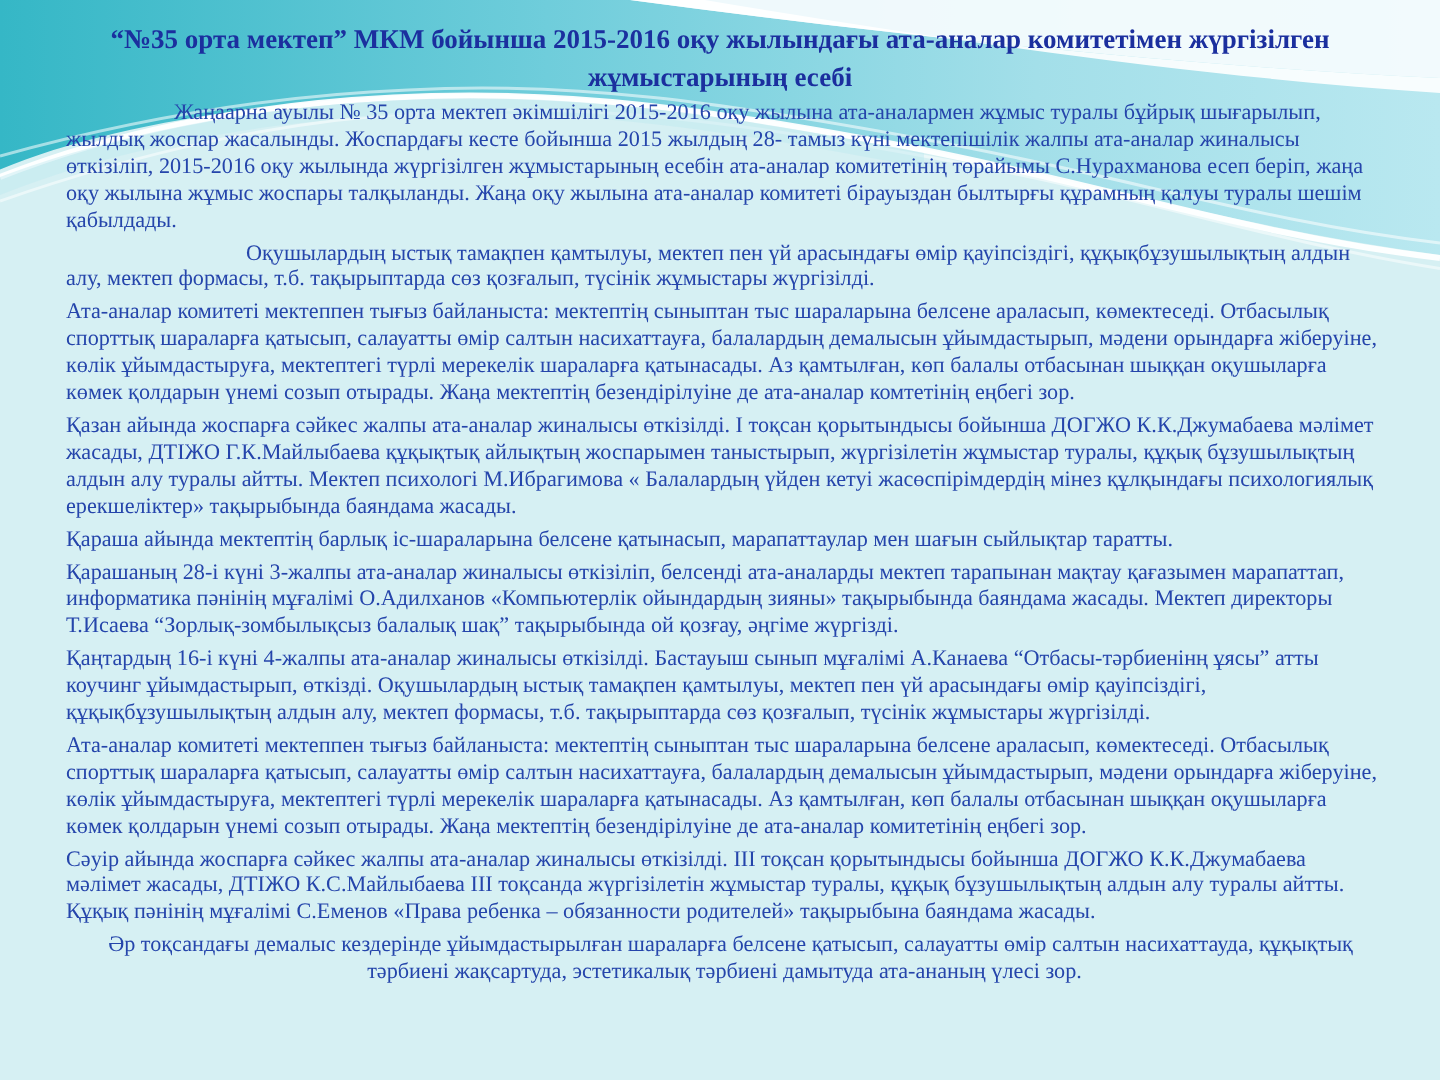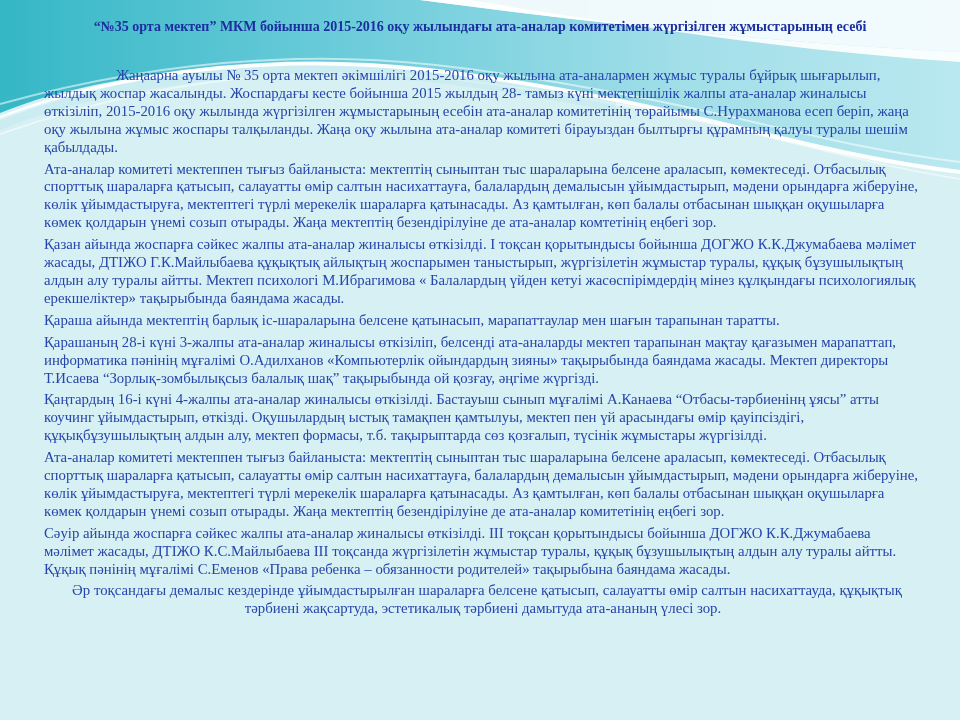--- a/index.html
+++ b/index.html
@@ -12,21 +12,21 @@
   }
   .bg-decoration {
     position:absolute; top:0; left:0; z-index:0;
   }
   .slide-title {
     position:absolute; top:14px; left:45px; width:870px;
     z-index:2;
     text-align:center;
     color:#1b2f9e;
     font-weight:bold;
-    font-size:14px;
+    font-size:18px;
     line-height:25px;
   }
   .content {
     position:absolute; top:63px; left:40px; width:886px;
     z-index:2;
     color:#2545ab;
     font-size:14.8px;
     line-height:17.9px;
     text-align:left;
   }
@@ -59,23 +59,24 @@
     <path d="M0,104 C80,82 172,64 272,60 C382,54 482,68 622,94 C752,118 842,148 960,162" fill="none" stroke="#ffffff" stroke-width="2" opacity="0.55"></path>
     <path d="M0,134 C92,102 182,81 282,75 C392,68 492,81 632,107 C757,130 847,161 960,179" fill="none" stroke="#ffffff" stroke-width="2" opacity="0.5"></path>
 
     <path d="M0,118 C70,92 160,72 262,67 C372,61 472,74 616,102 L616,112 C472,84 372,71 262,77 C160,82 70,102 0,130 Z" fill="#bfe9ef" opacity="0.45"></path>
   </svg>
 
   <div class="slide-title">“№35 орта мектеп” МКМ бойынша 2015-2016 оқу жылындағы ата-аналар комитетімен жүргізілген жұмыстарының есебі</div>
 
   <div class="content">
     <p class="ind-wide">Жаңаарна ауылы № 35 орта мектеп әкімшілігі  2015-2016  оқу жылына ата-аналармен жұмыс туралы бұйрық шығарылып, жылдық жоспар жасалынды. Жоспардағы кесте бойынша 2015 жылдың 28- тамыз күні мектепішілік  жалпы  ата-аналар жиналысы өткізіліп,  2015-2016  оқу жылында жүргізілген  жұмыстарының есебін ата-аналар комитетінің төрайымы С.Нурахманова есеп беріп,  жаңа оқу  жылына жұмыс жоспары талқыланды. Жаңа оқу  жылына ата-аналар комитеті бірауыздан былтырғы құрамның қалуы туралы шешім қабылдады.</p>
+    <p class="ind-deep">Оқушылардың ыстық тамақпен қамтылуы, мектеп пен үй арасындағы өмір қауіпсіздігі,  құқықбұзушылықтың алдын алу,  мектеп формасы, т.б. тақырыптарда сөз қозғалып, түсінік жұмыстары жүргізілді.</p>
     <p>Ата-аналар комитеті мектеппен тығыз байланыста: мектептің сыныптан тыс шараларына белсене араласып, көмектеседі. Отбасылық спорттық шараларға қатысып, салауатты өмір салтын насихаттауға, балалардың демалысын ұйымдастырып, мәдени орындарға жіберуіне,  көлік ұйымдастыруға, мектептегі түрлі мерекелік шараларға қатынасады. Аз қамтылған, көп балалы отбасынан шыққан оқушыларға көмек қолдарын үнемі созып отырады. Жаңа мектептің безендірілуіне  де ата-аналар комтетінің еңбегі зор.</p>
     <p>Қазан айында жоспарға сәйкес жалпы  ата-аналар жиналысы өткізілді.  І тоқсан қорытындысы бойынша ДОГЖО  К.К.Джумабаева мәлімет жасады, ДТІЖО Г.К.Майлыбаева құқықтық айлықтың жоспарымен таныстырып, жүргізілетін  жұмыстар туралы, құқық бұзушылықтың алдын алу туралы айтты. Мектеп психологі  М.Ибрагимова « Балалардың үйден кетуі жасөспірімдердің  мінез құлқындағы психологиялық  ерекшеліктер» тақырыбында баяндама жасады.</p>
-    <p>Қараша айында мектептің барлық іс-шараларына белсене қатынасып, марапаттаулар мен шағын тарапынан таратты.</p>
+    <p>Қараша айында мектептің барлық іс-шараларына белсене қатынасып, марапаттаулар мен шағын сыйлықтар таратты.</p>
     <p>Қарашаның  28-і күні 3-жалпы ата-аналар жиналысы өткізіліп,  белсенді ата-аналарды мектеп тарапынан мақтау қағазымен марапаттап, информатика пәнінің  мұғалімі О.Адилханов «Компьютерлік ойындардың зияны»  тақырыбында баяндама жасады. Мектеп директоры Т.Исаева “Зорлық-зомбылықсыз балалық шақ” тақырыбында ой қозғау,  әңгіме  жүргізді.</p>
     <p>Қаңтардың 16-і күні 4-жалпы  ата-аналар жиналысы өткізілді.  Бастауыш сынып мұғалімі  А.Канаева “Отбасы-тәрбиенінң ұясы” атты коучинг ұйымдастырып, өткізді.  Оқушылардың ыстық тамақпен қамтылуы, мектеп пен үй арасындағы өмір қауіпсіздігі,  құқықбұзушылықтың алдын алу, мектеп формасы, т.б. тақырыптарда сөз қозғалып, түсінік жұмыстары жүргізілді.</p>
     <p>Ата-аналар комитеті мектеппен тығыз байланыста: мектептің сыныптан тыс шараларына белсене араласып, көмектеседі. Отбасылық спорттық шараларға қатысып, салауатты өмір салтын насихаттауға, балалардың демалысын ұйымдастырып, мәдени орындарға жіберуіне,  көлік ұйымдастыруға, мектептегі түрлі мерекелік шараларға қатынасады. Аз қамтылған, көп балалы отбасынан шыққан оқушыларға  көмек қолдарын үнемі созып отырады. Жаңа мектептің безендірілуіне  де ата-аналар комитетінің  еңбегі зор.</p>
     <p>Сәуір  айында жоспарға сәйкес жалпы ата-аналар жиналысы өткізілді.  ІІІ тоқсан қорытындысы бойынша ДОГЖО  К.К.Джумабаева мәлімет жасады, ДТІЖО К.С.Майлыбаева  ІІІ тоқсанда  жүргізілетін жұмыстар туралы, құқық бұзушылықтың алдын алу туралы айтты. Құқық пәнінің мұғалімі  С.Еменов «Права ребенка – обязанности родителей»  тақырыбына баяндама жасады.</p>
     <p class="ind-small">Әр тоқсандағы демалыс кездерінде ұйымдастырылған шараларға белсене қатысып, салауатты өмір салтын насихаттауда, құқықтық тәрбиені жақсартуда, эстетикалық тәрбиені дамытуда ата-ананың үлесі зор.</p>
   </div>
 
 </div>
 
 </body></html>

